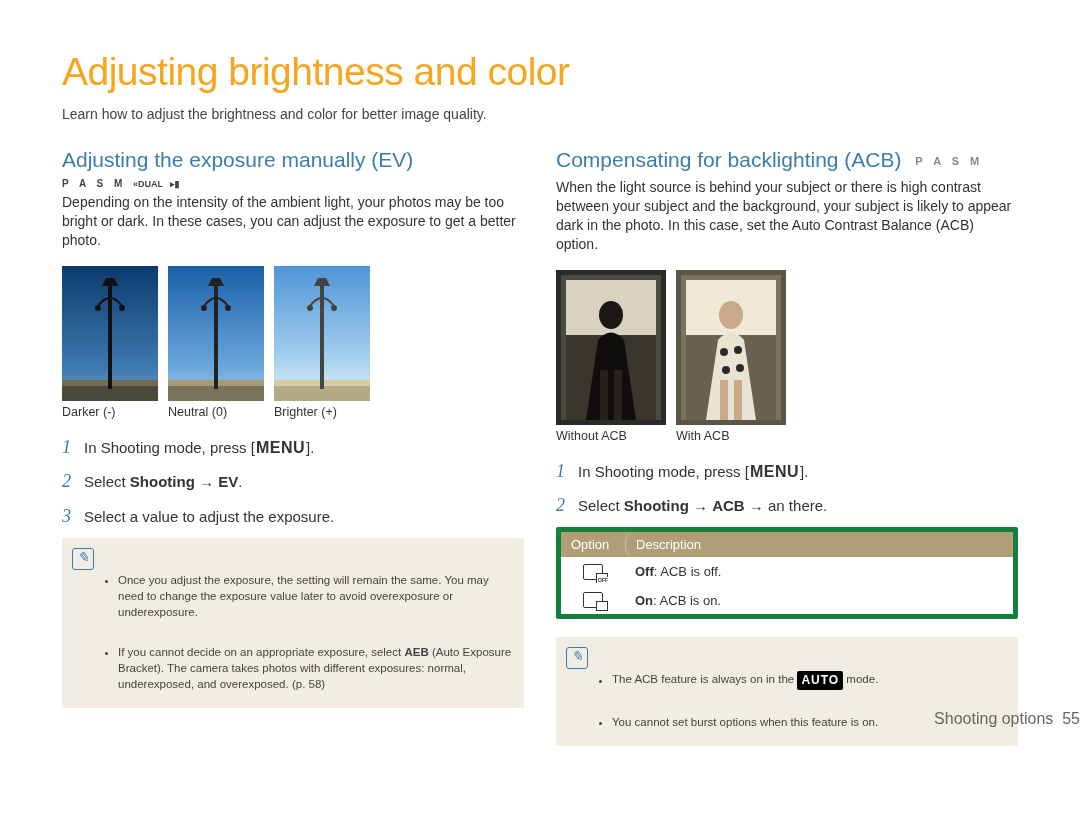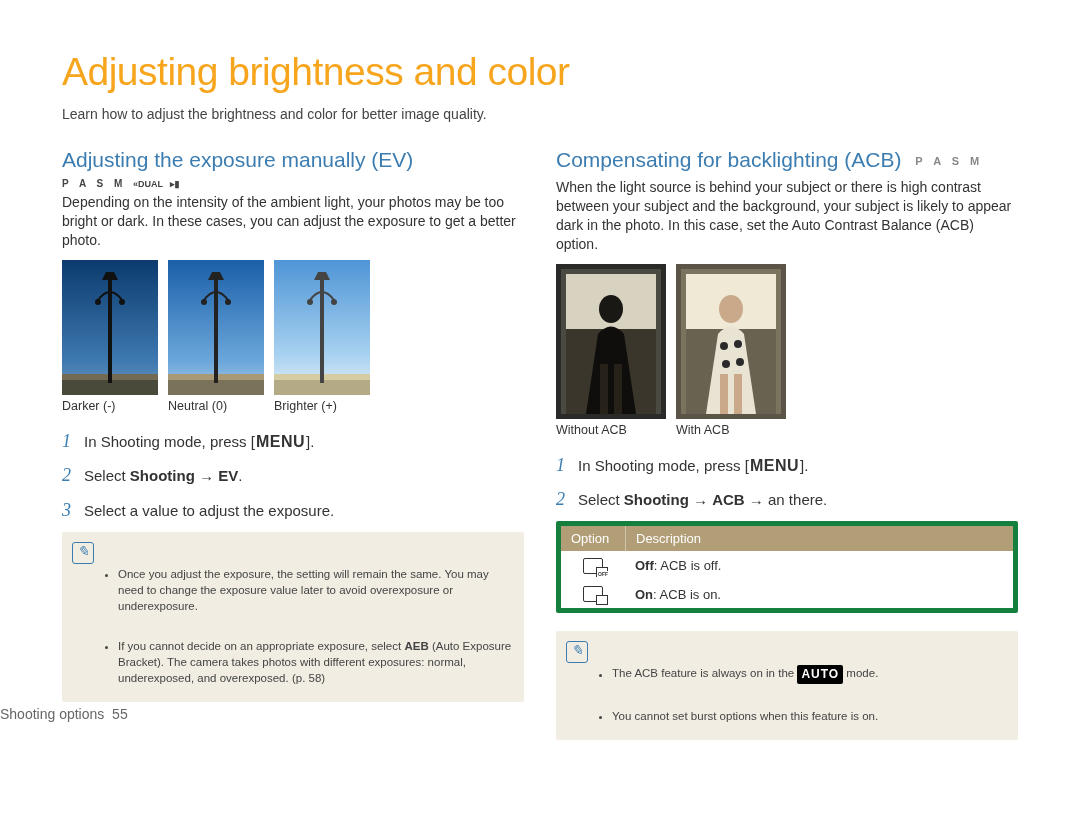--- a/index.html
+++ b/index.html
@@ -60,21 +60,21 @@
   }
   .mode-glyph {
     letter-spacing: 0;
     font-size: 9px;
     vertical-align: middle;
   }
   .body-text {
     font-size: 14px;
     line-height: 1.35;
     color: #333;
-    margin: 0 0 10px 0;
+    margin: 0 0 16px 0;
   }
   .img-row {
     display: flex;
     gap: 10px;
     margin: 10px 0 4px 0;
   }
   .img-box {
     width: 96px;
   }
   .img-box.wide {
@@ -156,20 +156,21 @@
   }
   .opt-head .h1 {
     width: 64px;
     padding: 5px 10px;
     box-sizing: border-box;
   }
   .opt-head .h2 {
     flex: 1;
     padding: 5px 10px;
     border-left: 1px solid rgba(255,255,255,0.4);
+    border-radius: 10px;
   }
   .opt-row {
     display: flex;
     align-items: center;
   }
   .opt-row .c1 {
     width: 64px;
     padding: 6px 10px;
     box-sizing: border-box;
     text-align: center;
@@ -219,22 +220,22 @@
     letter-spacing: 1px;
     padding: 1px 4px;
     border-radius: 2px;
     vertical-align: middle;
   }
   .footer {
     position: absolute;
     bottom: 18px;
     left: 0;
     right: 0;
-    text-align: left;
-    font-size: 14px;
+    text-align: right;
+    font-size: 16px;
     color: #666;
   }
   
   .sky-svg { width: 100%; height: 135px; display: block; }
 </style>
 </head>
 <body>
 
 <div class="page">
   <h1 class="page-title">Adjusting brightness and color</h1>

